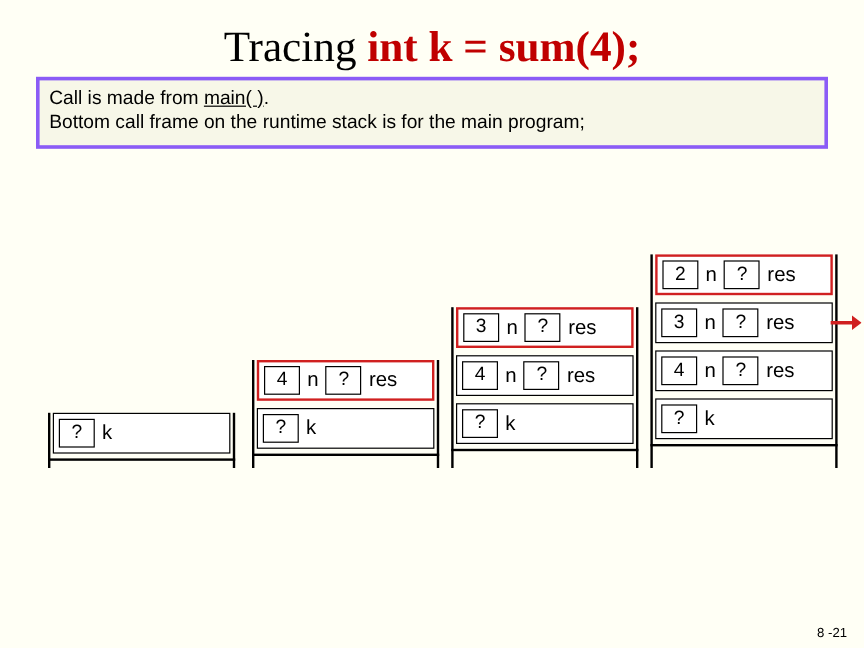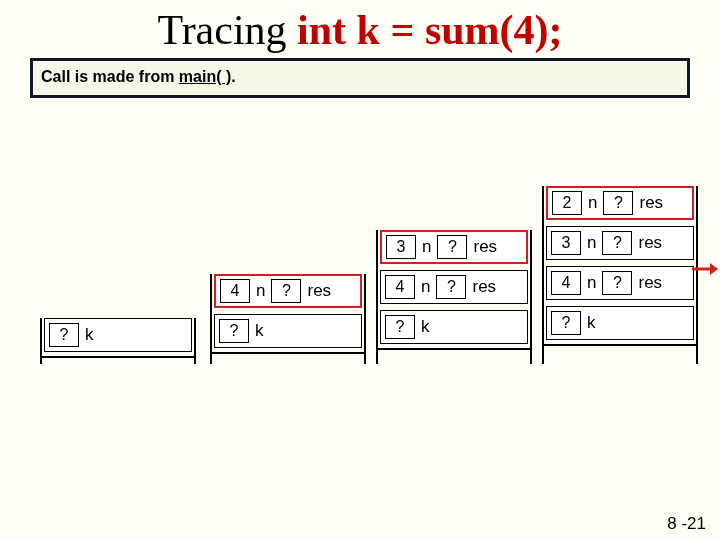--- a/index.html
+++ b/index.html
@@ -7,33 +7,33 @@
     padding: 0;
     width: 720px;
     height: 540px;
     background: #fffff5;
     font-family: Arial, Helvetica, sans-serif;
     position: relative;
     overflow: hidden;
   }
   .title {
     text-align: center;
-    font-size: 42px;
-    padding-top: 6px;
+    font-size: 36px;
+    padding-top: 18px;
     font-family: "Times New Roman", Times, serif;
   }
   .title .part1 { color: #000; }
   .title .part2 { color: #c00000; font-weight: bold; }
   .descbox {
     margin: 4px 30px 0 30px;
-    border: 3px solid #0f172a;
+    border: 3px solid #8b5cf6;
     background: #f7f7e8;
     padding: 6px 8px 8px 8px;
     font-size: 16px;
-    font-weight: bold;
+    font-weight: normal;
     line-height: 1.25;
   }
   .descbox .u { text-decoration: underline; }
   .stage {
     position: relative;
     margin-top: 8px;
     height: 280px;
   }
   .col {
     position: absolute;
@@ -92,34 +92,35 @@
     right: 2px;
     top: 262px;
     width: 26px;
     height: 14px;
   }
   .arrow svg { display: block; }
   .pagenum {
     position: absolute;
     right: 14px;
     bottom: 6px;
-    font-size: 17px;
+    font-size: 11px;
   }
 </style>
 </head>
 <body>
 
 <div class="title">
   <span class="part1">Tracing </span><span class="part2">int k = sum(4);</span>
 </div>
 
 <div class="descbox">
   <div>
     <span>Call is made from </span><span class="u">main( )</span><span>.</span>
   </div>
+  <div>Bottom call frame on the runtime stack is for the main program;</div>
 </div>
 
 <div class="stage">
 
   <div class="col col0">
     <div class="stackwrap" style="height:44px;">
       <div class="stackwrap-inner">
         <div class="frame">
           <span class="valbox">?</span>
           <span class="lbl">k</span>

